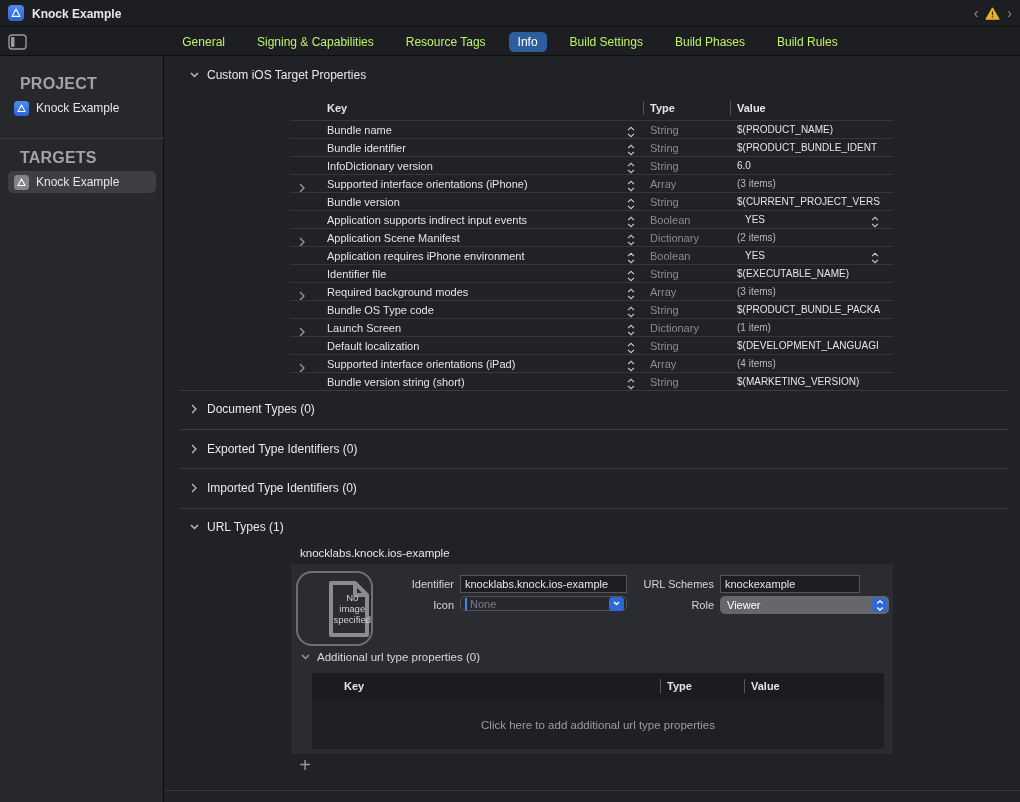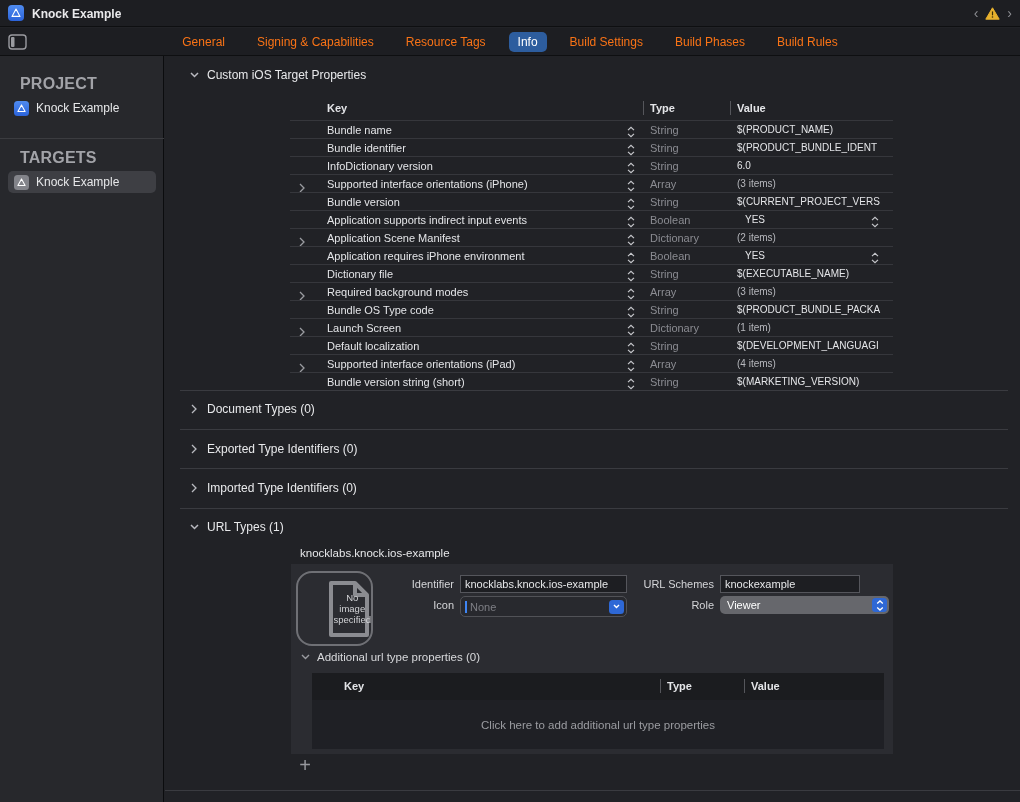--- a/index.html
+++ b/index.html
@@ -18,21 +18,21 @@
   .titlebar .navgroup { position:absolute; right:8px; top:4px; display:flex;
     align-items:center; gap:7px; }
   .navchev { color:#8d8e93; font-size:14px; line-height:18px; cursor:default; }
 
   
   .tabstrip { position:absolute; left:0; top:28px; width:1020px; height:28px;
     background:#1d1e22; border-bottom:1px solid #0e0f11; }
   .panel-toggle { position:absolute; left:8px; top:6px; }
   .tabs { position:absolute; left:0; top:0; width:1020px; height:28px;
     display:flex; align-items:center; justify-content:center; gap:14px; }
-  .tab { color:#f97316; font-size:12px; padding:3px 9px; border-radius:5px; }
+  .tab { color:#bef264; font-size:12px; padding:3px 9px; border-radius:5px; }
   .tab.selected { background:#2d5d9e; color:#fff; }
 
   
   .sidebar { position:absolute; left:0; top:56px; width:164px; height:746px;
     background:#27282c; border-right:1px solid #0b0c0e; }
   .side-header { position:absolute; left:20px; font-size:16px; font-weight:700;
     color:#a2a3a8; letter-spacing:.2px; }
   .side-item { position:absolute; left:8px; width:148px; height:22px; border-radius:5px;
     display:flex; align-items:center; gap:7px; padding-left:6px; }
   .side-item.selected { background:#3e3f44; }
@@ -76,21 +76,21 @@
   .imgwell { position:absolute; left:5px; top:7px; width:77px; height:75px;
     border:2px solid #6f7075; border-radius:16px; display:flex; align-items:center;
     justify-content:flex-end; }
   .imgwell .doc { position:absolute; }
   .imgwell .ph { position:relative; font-size:9.5px; line-height:11px; color:#d2d3d6;
     text-align:center; }
   .flbl { position:absolute; font-size:11px; color:#d4d5d8; text-align:right; }
   .tinput { position:absolute; height:18px; background:#1d1e22; border:1px solid #55565c;
     color:#e6e7e9; font-size:11px; font-family:"Liberation Sans","DejaVu Sans",sans-serif;
     padding:0 4px; }
-  .combo { position:absolute; height:21px; background:#28292e; border:1px solid #515257;
+  .combo { position:absolute; height:15px; background:#28292e; border:1px solid #515257;
     border-radius:5px; display:flex; align-items:center; }
   .combo .caret { width:2px; height:12px; background:#3f86f4; margin-left:4px; }
   .combo .ctext { font-size:11px; color:#7e7f85; margin-left:3px; flex:1; }
   .combo .cbtn { width:15px; height:14px; background:#2e68d6; border-radius:3.5px;
     margin-right:2px; display:flex; align-items:center; justify-content:center; }
   .popup { position:absolute; height:18px; background:#66676c; border-radius:5px;
     display:flex; align-items:center; }
   .popup .ptext { font-size:11px; color:#fff; margin-left:7px; flex:1; }
   .popup .pbtn { width:15px; height:14px; background:#2e68d6; border-radius:3.5px;
     margin-right:2px; display:flex; align-items:center; justify-content:center; }
@@ -278,21 +278,21 @@
                 <path d="M1 7.9 L4 10.7 L7 7.9" fill="none" stroke="#c7c8cc" stroke-width="1.2"></path>
               </svg></span>
             <span class="typ">Boolean</span>
             <span class="val bool">YES</span>
             <span class="vstp"><svg width="8" height="12" viewBox="0 0 8 12">
                 <path d="M1 4.1 L4 1.3 L7 4.1" fill="none" stroke="#c7c8cc" stroke-width="1.2"></path>
                 <path d="M1 7.9 L4 10.7 L7 7.9" fill="none" stroke="#c7c8cc" stroke-width="1.2"></path>
               </svg></span>
           </div>
           <div class="prow">
-            <span class="key">Dictionary file</span>
+            <span class="key">Identifier file</span>
             <span class="stp"><svg width="8" height="12" viewBox="0 0 8 12">
                 <path d="M1 4.1 L4 1.3 L7 4.1" fill="none" stroke="#c7c8cc" stroke-width="1.2"></path>
                 <path d="M1 7.9 L4 10.7 L7 7.9" fill="none" stroke="#c7c8cc" stroke-width="1.2"></path>
               </svg></span>
             <span class="typ">String</span>
             <span class="val">$(EXECUTABLE_NAME)</span>
           </div>
           <div class="prow">
             <span class="dis"><svg width="6" height="10" viewBox="0 0 6 10">
                 <path d="M1 1 L5 5 L1 9" fill="none" stroke="#9a9ba0" stroke-width="1.3"></path>

